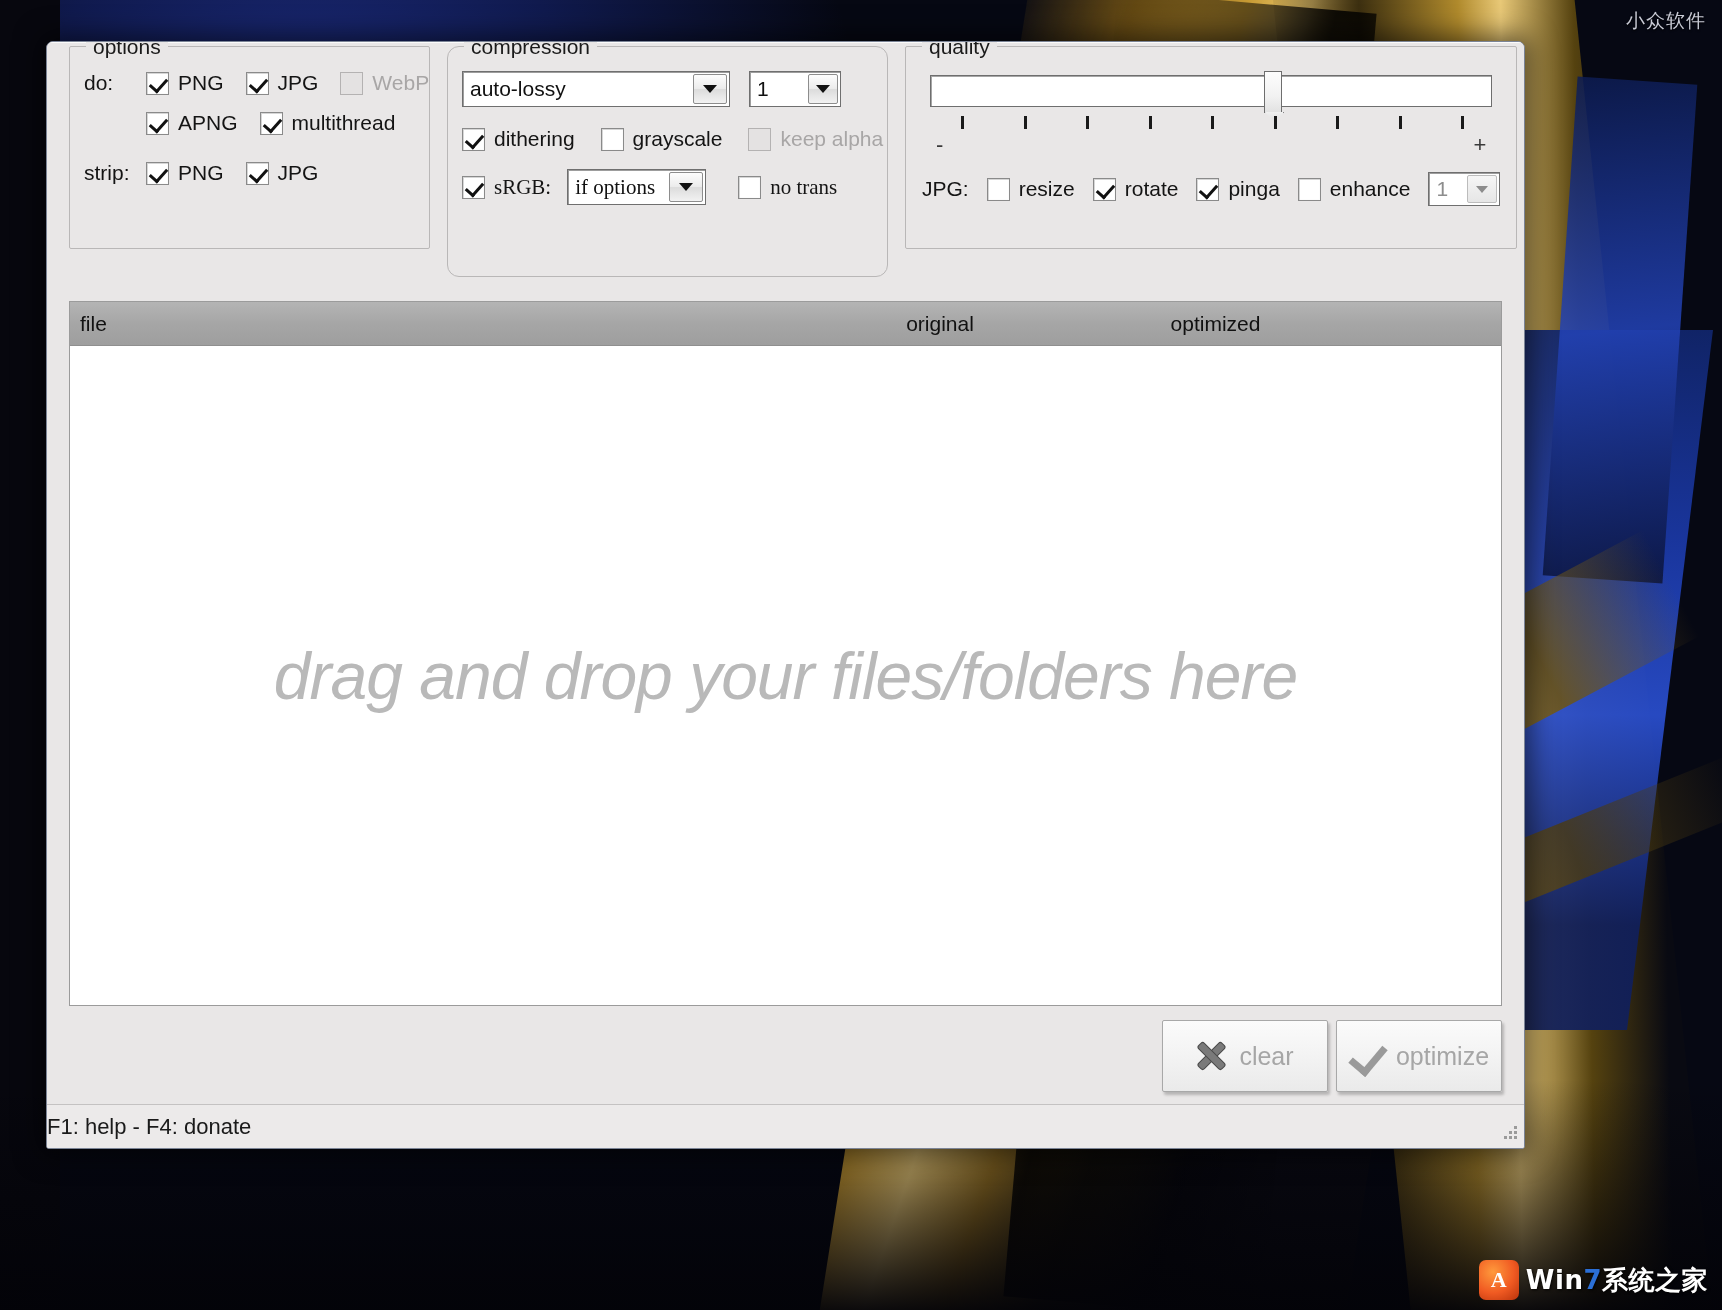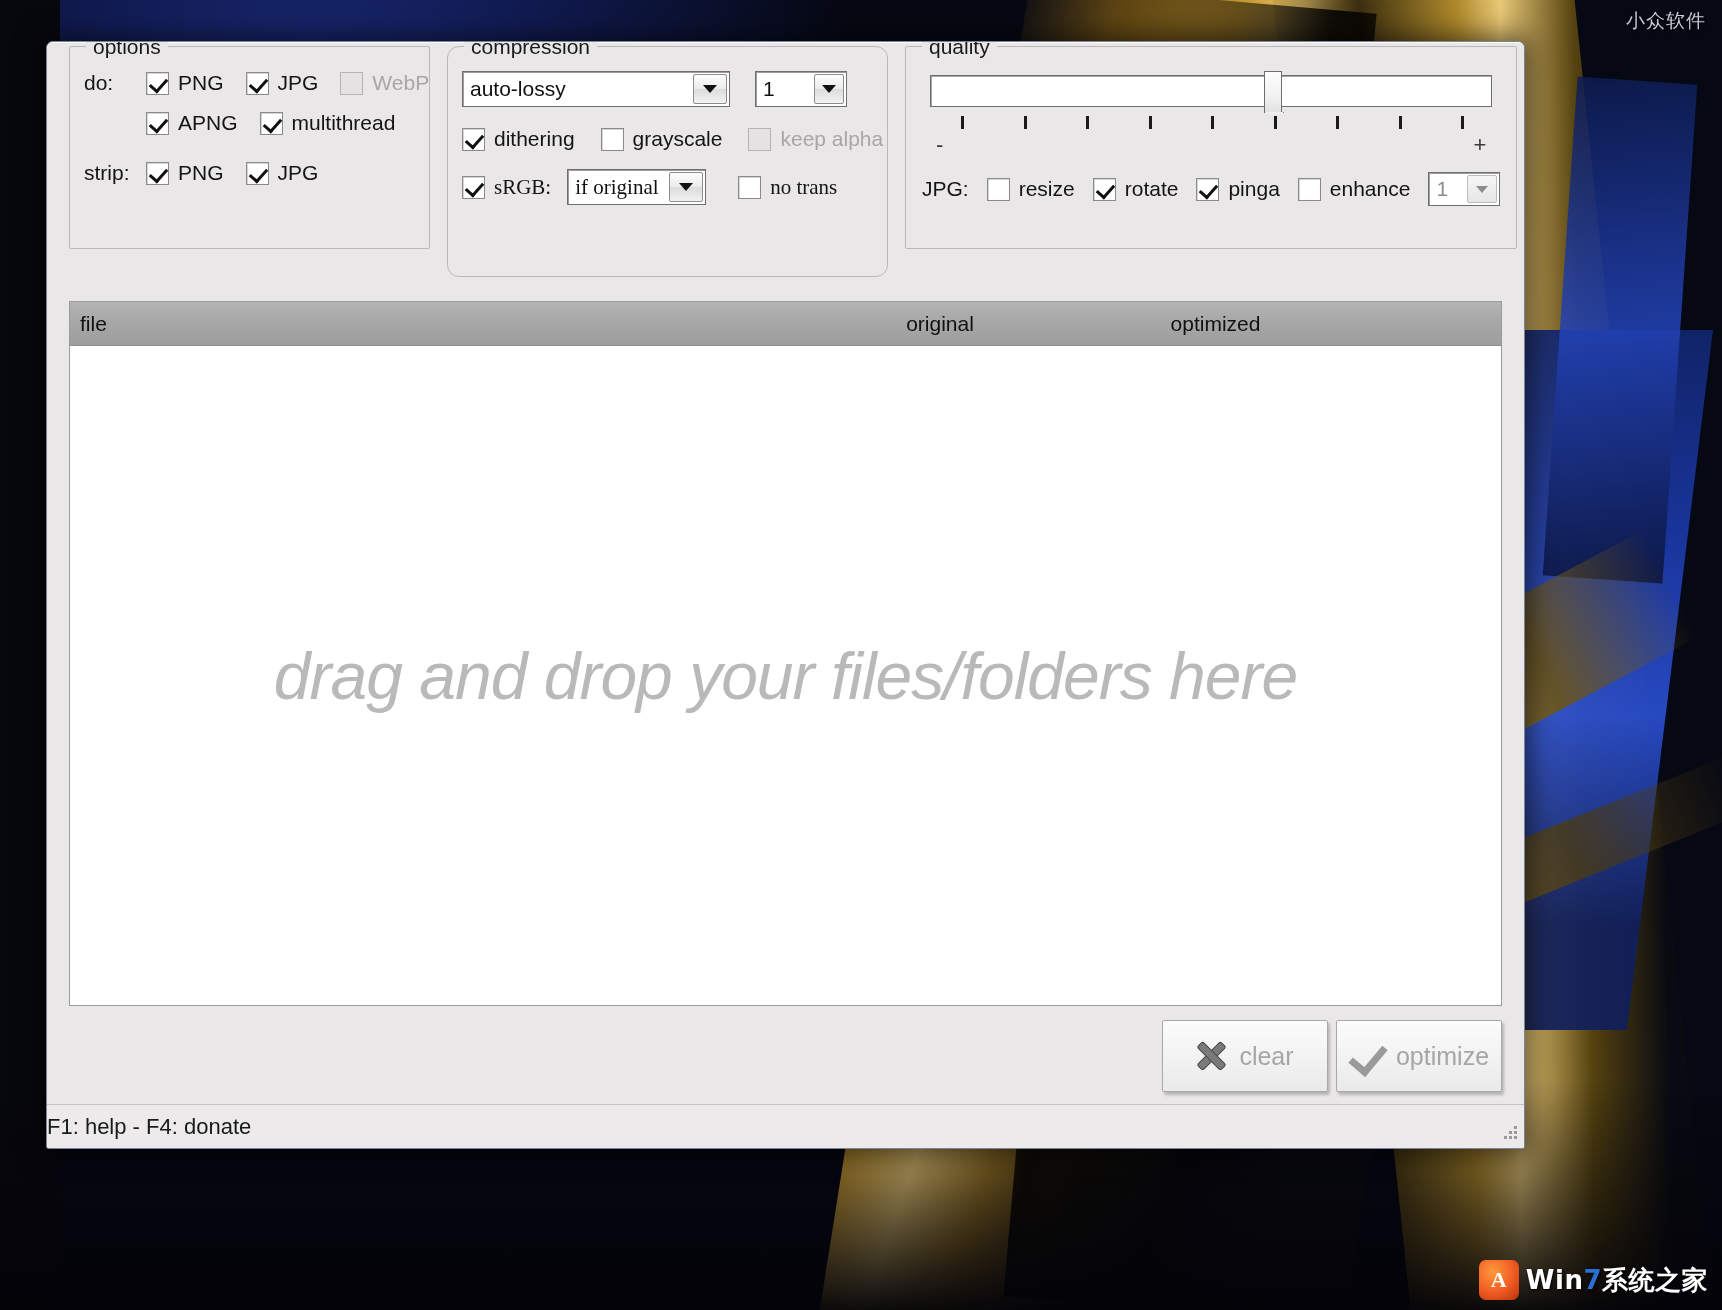--- a/index.html
+++ b/index.html
@@ -190,21 +190,21 @@
     content:""; border-left:7px solid transparent; border-right:7px solid transparent;
     border-top:8px solid #111;
   }
   .combo.small .arrowbtn { flex:0 0 30px; width:30px; }
   .combo.flat .arrowbtn {
     background:linear-gradient(180deg,#f6f6f6 0%, #e6e6e6 100%);
     border-color:#bcbcbc;
   }
   .combo.flat .arrowbtn::after { border-top-color:#8d8d8d; border-left-width:6px; border-right-width:6px; border-top-width:7px; }
 
-  .comp-row1 { display:flex; align-items:center; gap:25px; margin-bottom:20px; }
+  .comp-row1 { display:flex; align-items:center; gap:19px; margin-bottom:20px; }
   .comp-row2 { display:flex; align-items:center; gap:26px; margin-bottom:18px; }
   .comp-row3 { display:flex; align-items:center; gap:16px;font-family:Liberation Serif, serif; }
 
   
   .slider-wrap { padding:4px 10px 0 10px; }
   .slider-track {
     position:relative; height:32px; background:#ffffff;
     border:1px solid #6e6e6e; box-shadow:inset 1px 1px 0 #a6a6a6;
   }
   .slider-thumb {
@@ -379,21 +379,21 @@
             <span class="lbl">keep alpha</span>
           </div>
         </div>
 
         <div class="comp-row3">
           <div class="cb checked">
             <span class="box"></span>
             <span class="lbl">sRGB:</span>
           </div>
           <div class="combo" style="width:139px">
-            <span class="val">if original</span>
+            <span class="val">if options</span>
             <span class="arrowbtn"></span>
           </div>
           <div class="cb" style="margin-left:16px">
             <span class="box"></span>
             <span class="lbl">no trans</span>
           </div>
         </div>
       </div>
 
       <div class="group quality">

